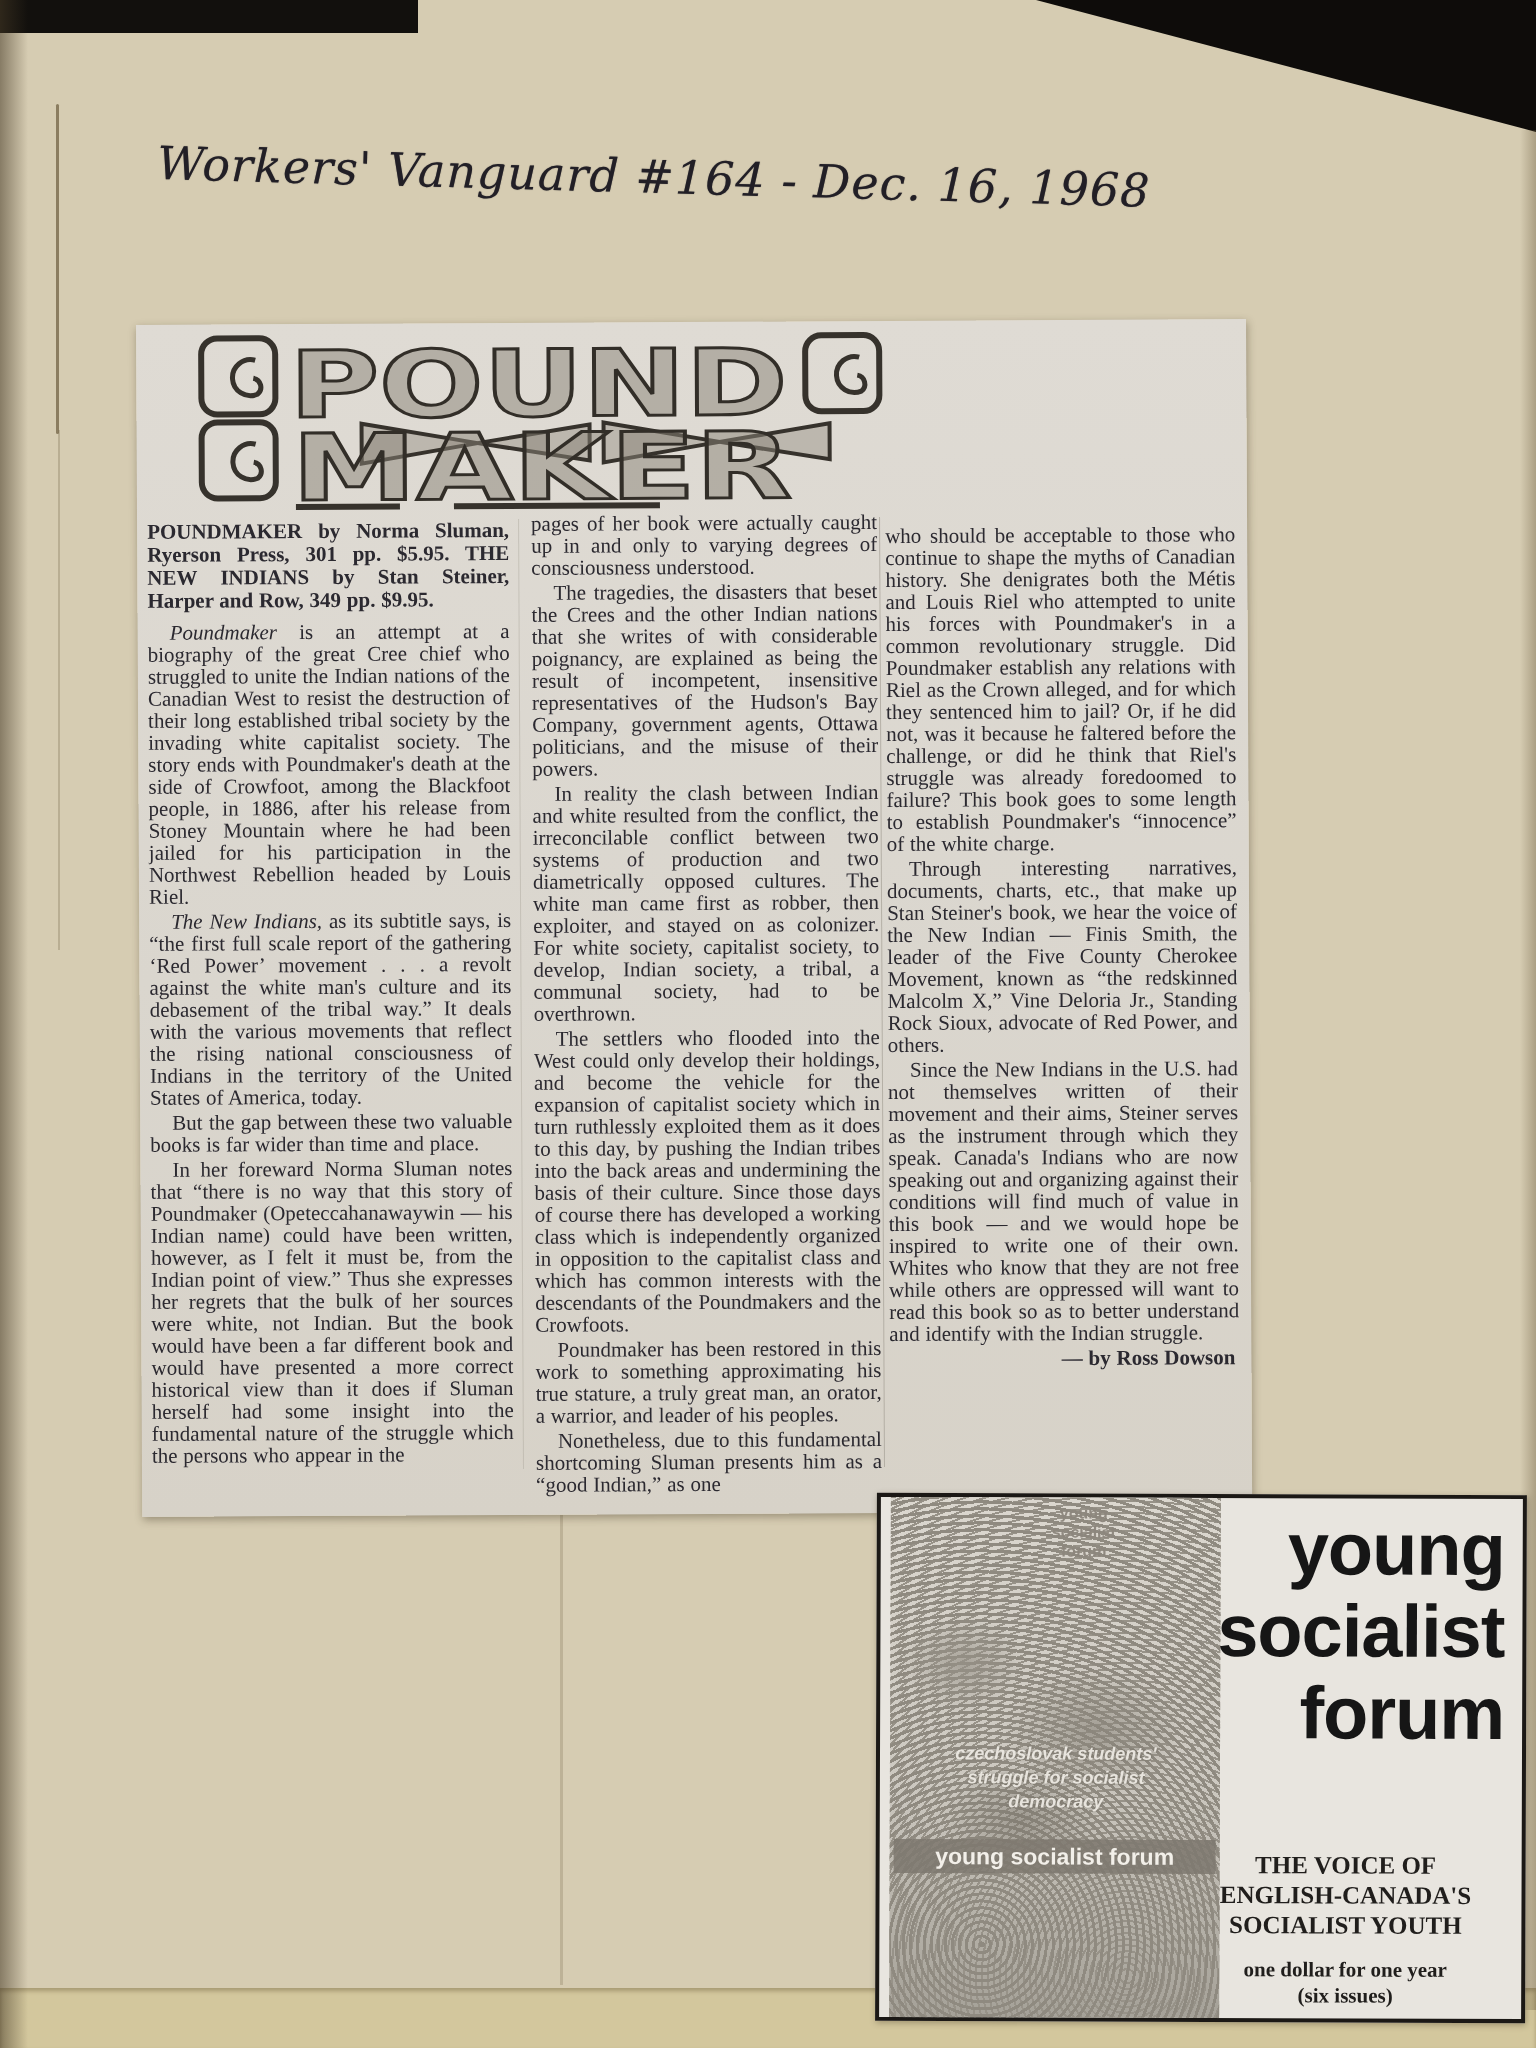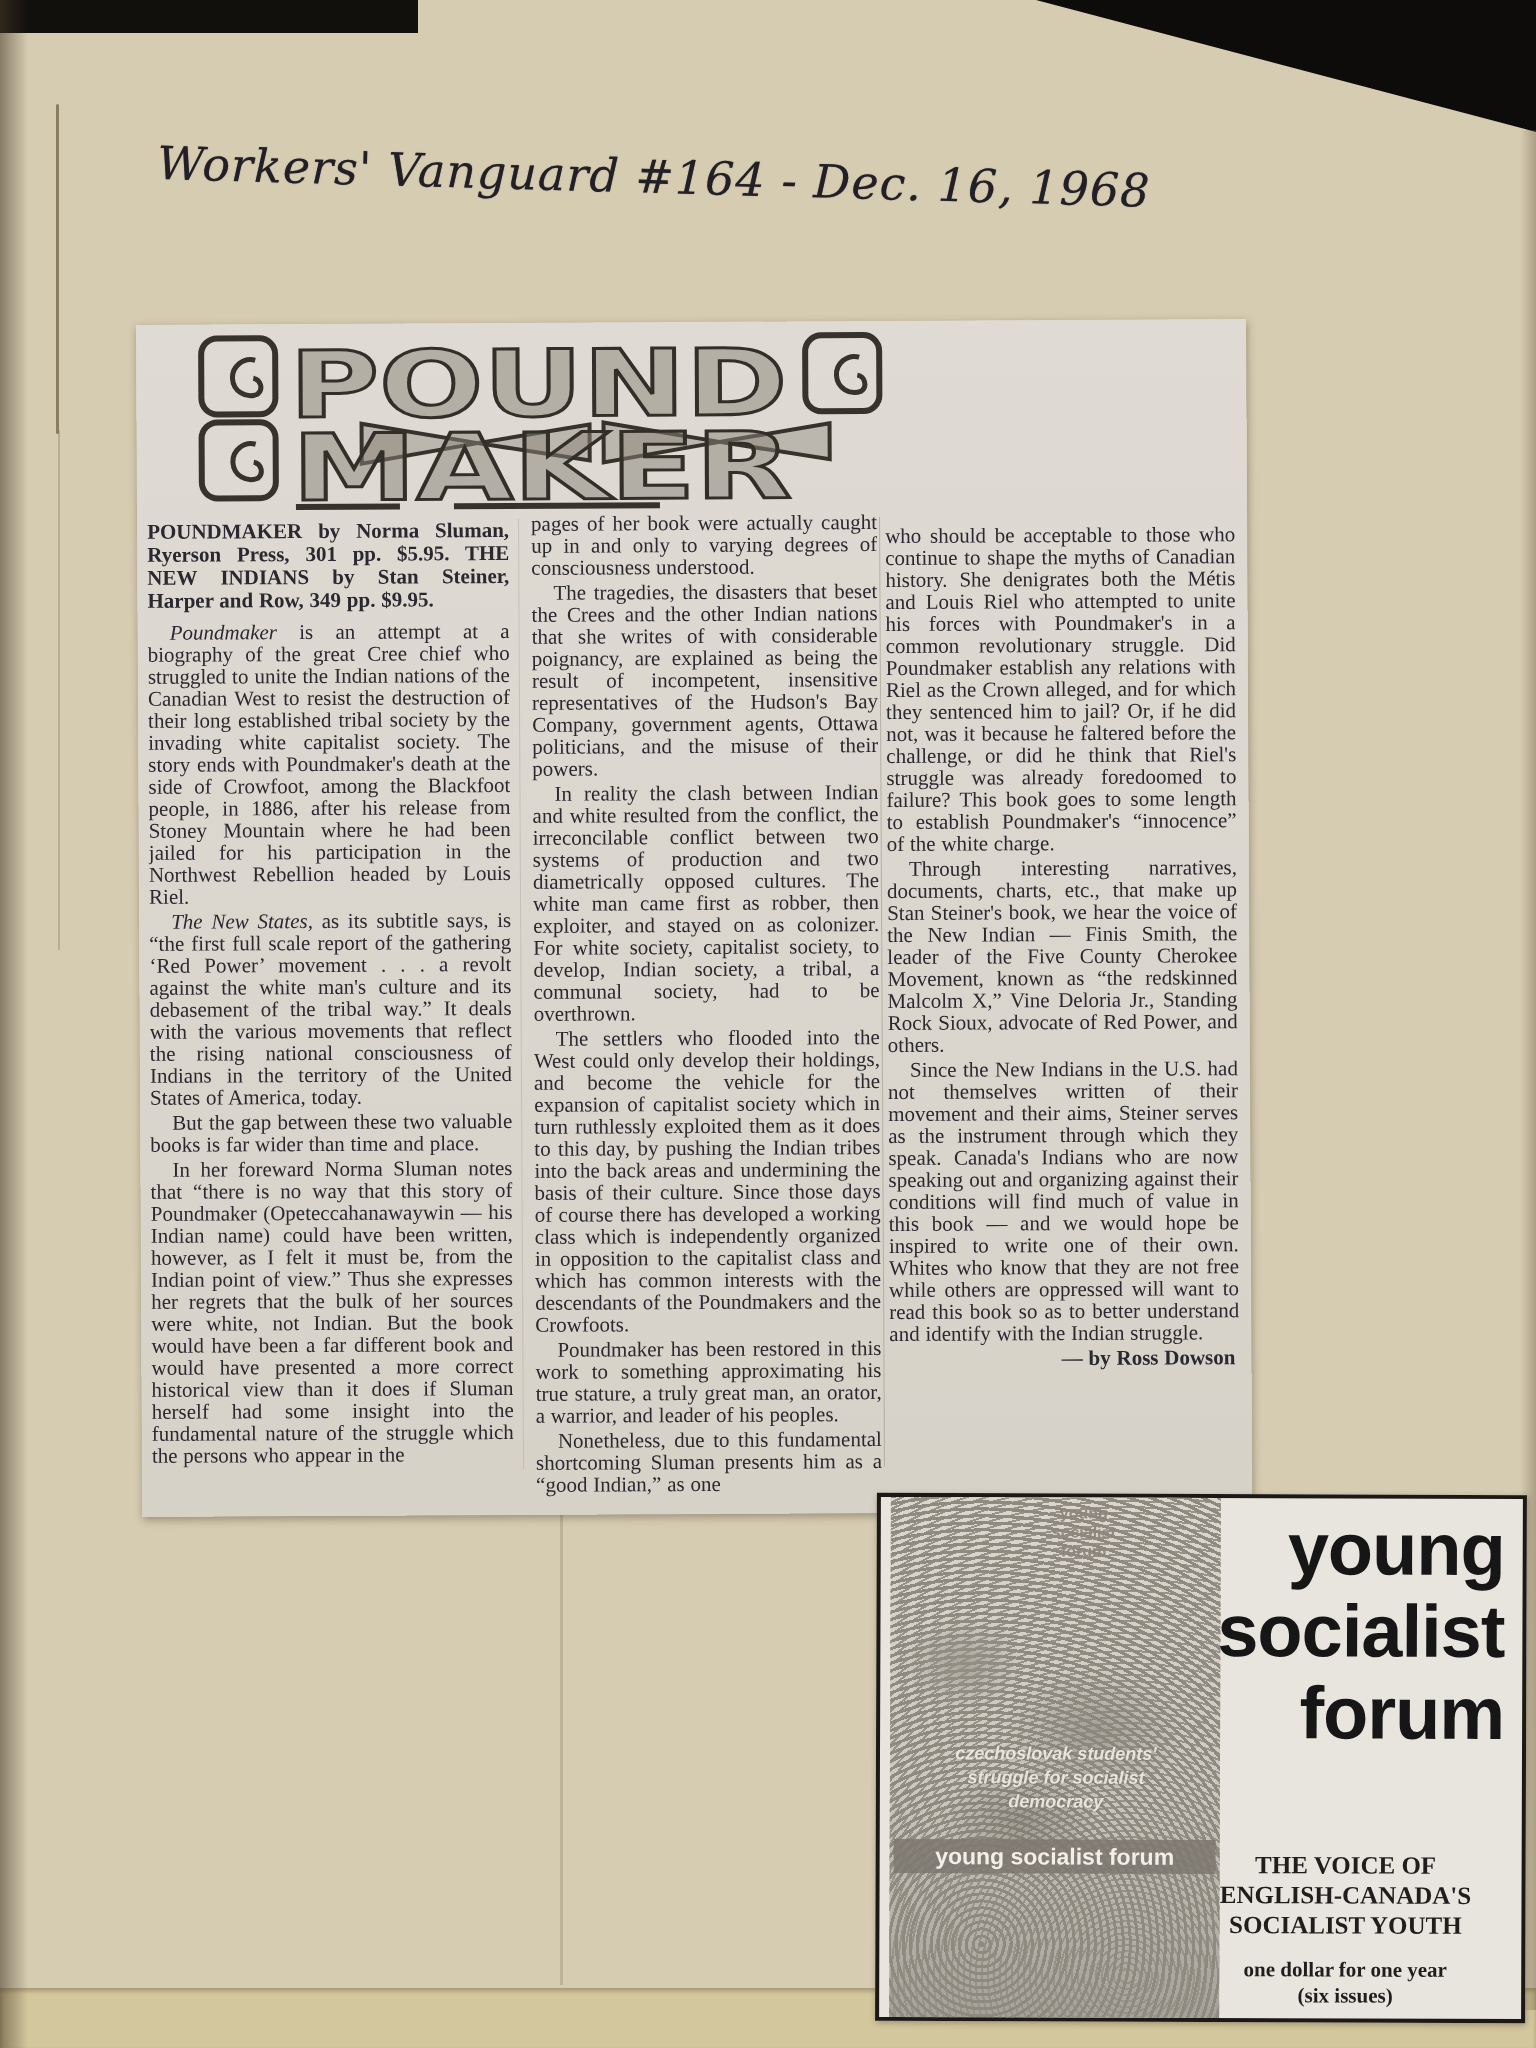--- a/index.html
+++ b/index.html
@@ -122,21 +122,21 @@
     <rect x="262" y="184" width="206" height="6" fill="#36322c"></rect>
   </svg>
 
   <div class="colrule" id="rule1"></div>
   <div class="colrule" id="rule2"></div>
 
   <div class="col" id="col1">
     <div>
         <p class="lead-bold">POUNDMAKER by Norma Sluman, Ryerson Press, 301 pp. $5.95. THE NEW INDIANS by Stan Steiner, Harper and Row, 349 pp. $9.95.</p>
         <p><i>Poundmaker</i> is an attempt at a biography of the great Cree chief who struggled to unite the Indian nations of the Canadian West to resist the destruction of their long established tribal society by the invading white capitalist society. The story ends with Poundmaker's death at the side of Crowfoot, among the Blackfoot people, in 1886, after his release from Stoney Mountain where he had been jailed for his participation in the Northwest Rebellion headed by Louis Riel.</p>
-        <p><i>The New States,</i> as its subtitle says, is “the first full scale report of the gathering ‘Red Power’ movement . . . a revolt against the white man's culture and its debasement of the tribal way.” It deals with the various movements that reflect the rising national consciousness of Indians in the territory of the United States of America, today.</p>
+        <p><i>The New Indians,</i> as its subtitle says, is “the first full scale report of the gathering ‘Red Power’ movement . . . a revolt against the white man's culture and its debasement of the tribal way.” It deals with the various movements that reflect the rising national consciousness of Indians in the territory of the United States of America, today.</p>
         <p>But the gap between these two valuable books is far wider than time and place.</p>
         <p>In her foreward Norma Sluman notes that “there is no way that this story of Poundmaker (Opeteccahanawaywin — his Indian name) could have been written, however, as I felt it must be, from the Indian point of view.” Thus she expresses her regrets that the bulk of her sources were white, not Indian. But the book would have been a far different book and would have presented a more correct historical view than it does if Sluman herself had some insight into the fundamental nature of the struggle which the persons who appear in the</p>
       </div>
   </div>
   <div class="col" id="col2">
     <div>
         <p class="noindent">pages of her book were actually caught up in and only to varying degrees of consciousness understood.</p>
         <p>The tragedies, the disasters that beset the Crees and the other Indian nations that she writes of with considerable poignancy, are explained as being the result of incompetent, insensitive representatives of the Hudson's Bay Company, government agents, Ottawa politicians, and the misuse of their powers.</p>
         <p>In reality the clash between Indian and white resulted from the conflict, the irreconcilable conflict between two systems of production and two diametrically opposed cultures. The white man came first as robber, then exploiter, and stayed on as colonizer. For white society, capitalist society, to develop, Indian society, a tribal, a communal society, had to be overthrown.</p>
         <p>The settlers who flooded into the West could only develop their holdings, and become the vehicle for the expansion of capitalist society which in turn ruthlessly exploited them as it does to this day, by pushing the Indian tribes into the back areas and undermining the basis of their culture. Since those days of course there has developed a working class which is independently organized in opposition to the capitalist class and which has common interests with the descendants of the Poundmakers and the Crowfoots.</p>

